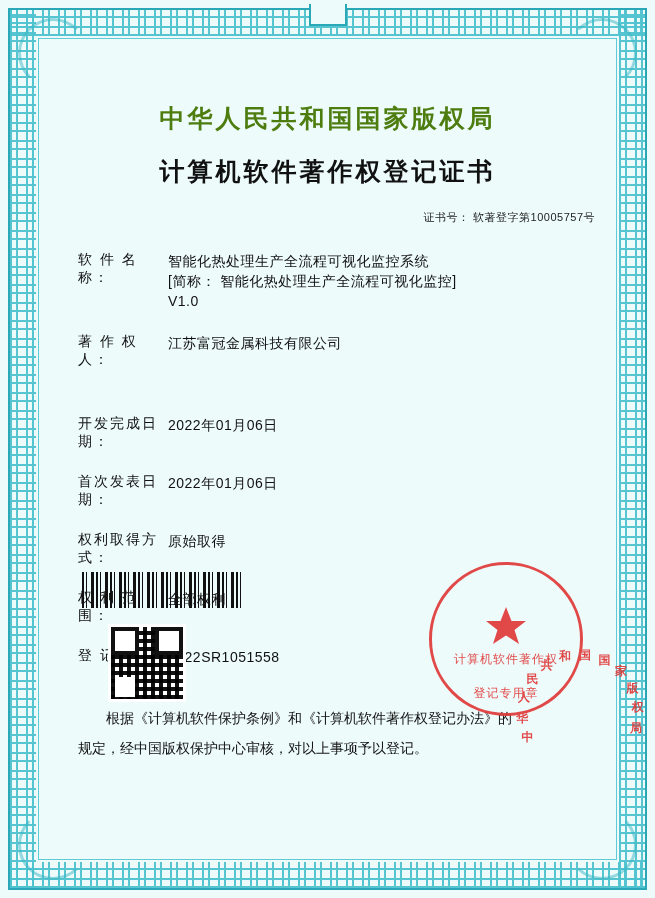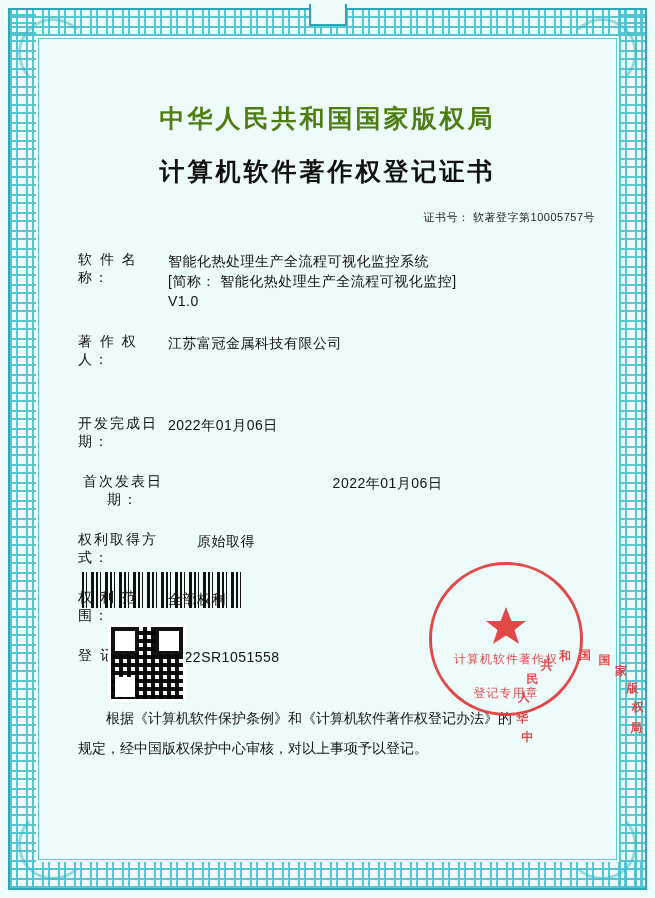--- a/index.html
+++ b/index.html
@@ -300,26 +300,26 @@
       <div class="value">江苏富冠金属科技有限公司</div>
     </div>
 
     <div class="spacer-lg"></div>
 
     <div class="field" style="margin-top:16px;">
       <div class="label">开发完成日期：</div>
       <div class="value">2022年01月06日</div>
     </div>
 
-    <div class="field" style="margin-top:22px;text-align:center;">
+    <div class="field" style="margin-top:22px;">
       <div class="label">首次发表日期：</div>
       <div class="value">2022年01月06日</div>
     </div>
 
-    <div class="field" style="margin-top:22px;gap:29px;">
+    <div class="field" style="margin-top:22px;">
       <div class="label">权利取得方式：</div>
       <div class="value">原始取得</div>
     </div>
 
     <div class="field" style="margin-top:22px;">
       <div class="label">权 利 范 围：</div>
       <div class="value">全部权利</div>
     </div>
 
     <div class="field" style="margin-top:22px;">

